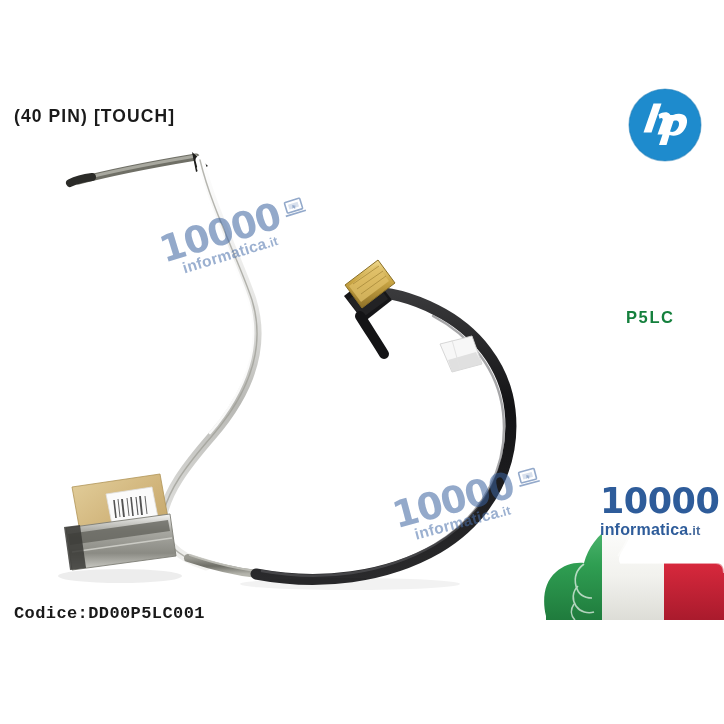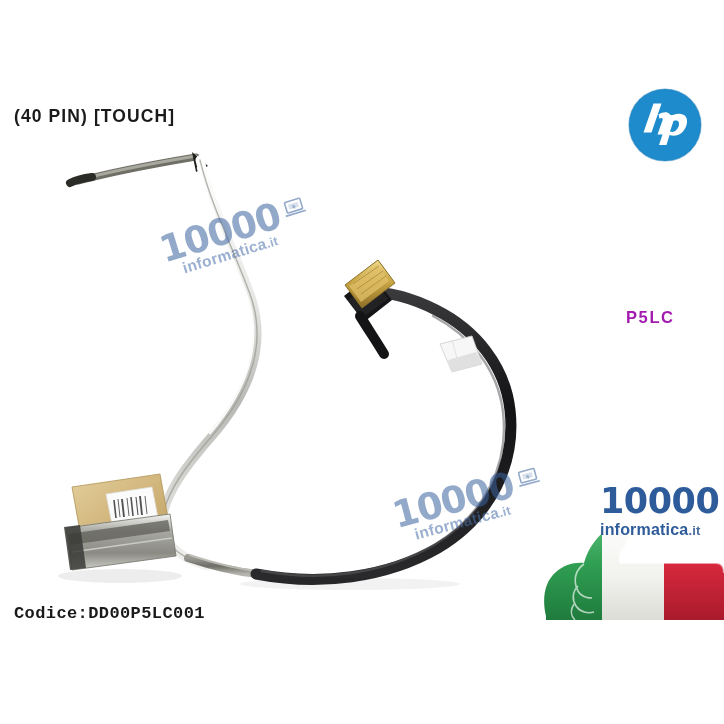--- a/index.html
+++ b/index.html
@@ -27,21 +27,21 @@
     color: #1a1a1a;
     white-space: nowrap;
   }
   .model-label {
     position: absolute;
     left: 626px;
     top: 308px;
     font-size: 16.5px;
     font-weight: 700;
     letter-spacing: 1.6px;
-    color: #a21caf;
+    color: #15803d;
     white-space: nowrap;
   }
   .code-label {
     position: absolute;
     left: 14px;
     top: 604px;
     font-size: 17px;
     font-weight: 700;
     letter-spacing: 0.4px;
     color: #1a1a1a;

